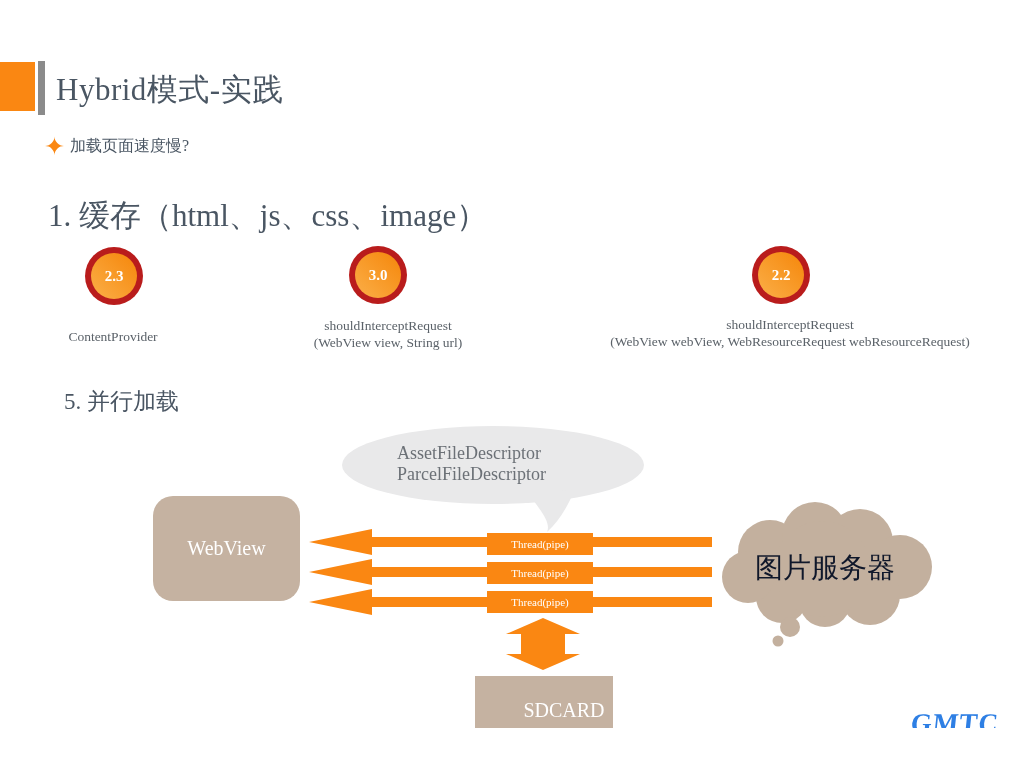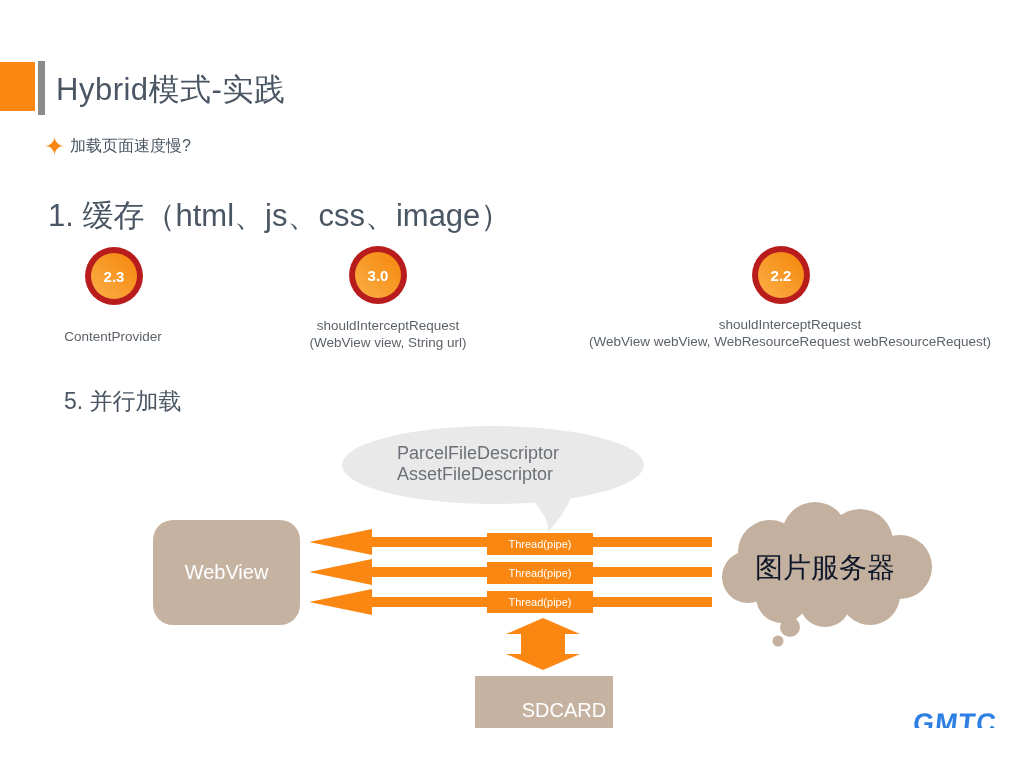--- a/index.html
+++ b/index.html
@@ -2,21 +2,21 @@
 <html style="--orange: #FA8712; --tan: #C5B2A1; --cloud-tan: #C3B09E; --bubble-gray: #E9E9EA; --text-dark: #4A5663; --text-gray: #5B6269; --logo-blue: #2E7FE4;"><head>
 <meta charset="utf-8">
 <style>
   :root{
     --orange:#FA8712; --tan:#C5B2A1; --cloud-tan:#C3B09E; --bubble-gray:#E9E9EA;
     --text-dark:#4A5663; --text-gray:#5B6269; --logo-blue:#2E7FE4;
   }
   html,body{margin:0;padding:0;background:#fff;}
   .slide{
     position:relative; width:1024px; height:728px; background:#ffffff; overflow:hidden;
-    font-family:Liberation Sans, sans-serif;
+    font-family:Liberation Serif, serif;
   }
   
   .corner-square{position:absolute;left:0;top:62px;width:35px;height:49px;background:var(--orange);}
   .title-accent-bar{position:absolute;left:38px;top:61px;width:7px;height:54px;background:#8b8b8b;}
   .slide-title{position:absolute;left:56px;top:69px;font-size:31px;color:var(--text-dark);letter-spacing:0.5px;}
   
   .bullet-row{position:absolute;left:44px;top:131px;display:flex;align-items:center;height:30px;}
   .bullet-star{color:var(--orange);font-size:25px;margin-right:5px;line-height:1;}
   .bullet-text{font-size:16px;color:var(--text-dark);}
   
@@ -27,21 +27,21 @@
          display:flex;align-items:center;justify-content:center;}
   .badge-inner{width:46px;height:46px;border-radius:50%;
          background:linear-gradient(to bottom left,#F5860A,#FBAF48);
          color:#fff;font-weight:bold;font-size:15px;display:flex;align-items:center;justify-content:center;}
   .badge-1{left:85px;top:247px;} .badge-2{left:349px;top:246px;} .badge-3{left:752px;top:246px;}
   .v-label{position:absolute;text-align:center;font-size:13.5px;color:var(--text-gray);line-height:16.5px;}
   .v-label-1{left:23px;top:329px;width:180px;}
   .v-label-2{left:273px;top:318px;width:230px;}
   .v-label-3{left:562px;top:317px;width:456px;}
   
-  .webview-box{position:absolute;left:153px;top:520px;width:147px;height:105px;background:var(--tan);
+  .webview-box{position:absolute;left:153px;top:496px;width:147px;height:105px;background:var(--tan);
          border-radius:20px;display:flex;align-items:center;justify-content:center;
          color:#fff;font-size:20px;z-index:1;}
   .h-arrow-head{position:absolute;width:0;height:0;border-top:13px solid transparent;
          border-bottom:13px solid transparent;border-right:63px solid var(--orange);z-index:1;}
   .h-arrow-shaft{position:absolute;left:368px;width:344px;height:10px;background:var(--orange);z-index:1;}
   .head-1{left:309px;top:529px;} .head-2{left:309px;top:559px;} .head-3{left:309px;top:589px;}
   .shaft-1{top:537px;} .shaft-2{top:567px;} .shaft-3{top:597px;}
   .thread-box{position:absolute;left:487px;width:106px;height:22px;background:var(--orange);
          color:#fff;font-size:11px;display:flex;align-items:center;justify-content:center;z-index:2;}
   .thread-1{top:533px;} .thread-2{top:562px;} .thread-3{top:591px;}
@@ -120,22 +120,22 @@
 
   <div class="thread-box thread-1">Thread(pipe)</div>
   <div class="thread-box thread-2">Thread(pipe)</div>
   <div class="thread-box thread-3">Thread(pipe)</div>
 
   <svg class="callout-svg" width="306" height="112" viewBox="0 0 306 112">
     <ellipse cx="153" cy="41" rx="151" ry="39" fill="#E9E9EA"></ellipse>
     <path d="M 190 72 C 202 88 211 99 207 108 C 219 97 227 84 235 65 Z" fill="#E9E9EA"></path>
   </svg>
   <div class="callout-text">
+    <div>AssetFileDescriptor</div>
     <div>ParcelFileDescriptor</div>
-    <div>AssetFileDescriptor</div>
   </div>
 
   <svg class="cloud-svg" width="225" height="150" viewBox="0 0 225 150">
     <g fill="#C3B09E">
       <circle cx="60" cy="55" r="32"></circle>
       <circle cx="105" cy="38" r="33"></circle>
       <circle cx="150" cy="45" r="33"></circle>
       <circle cx="190" cy="70" r="32"></circle>
       <circle cx="160" cy="98" r="30"></circle>
       <circle cx="115" cy="104" r="26"></circle>

